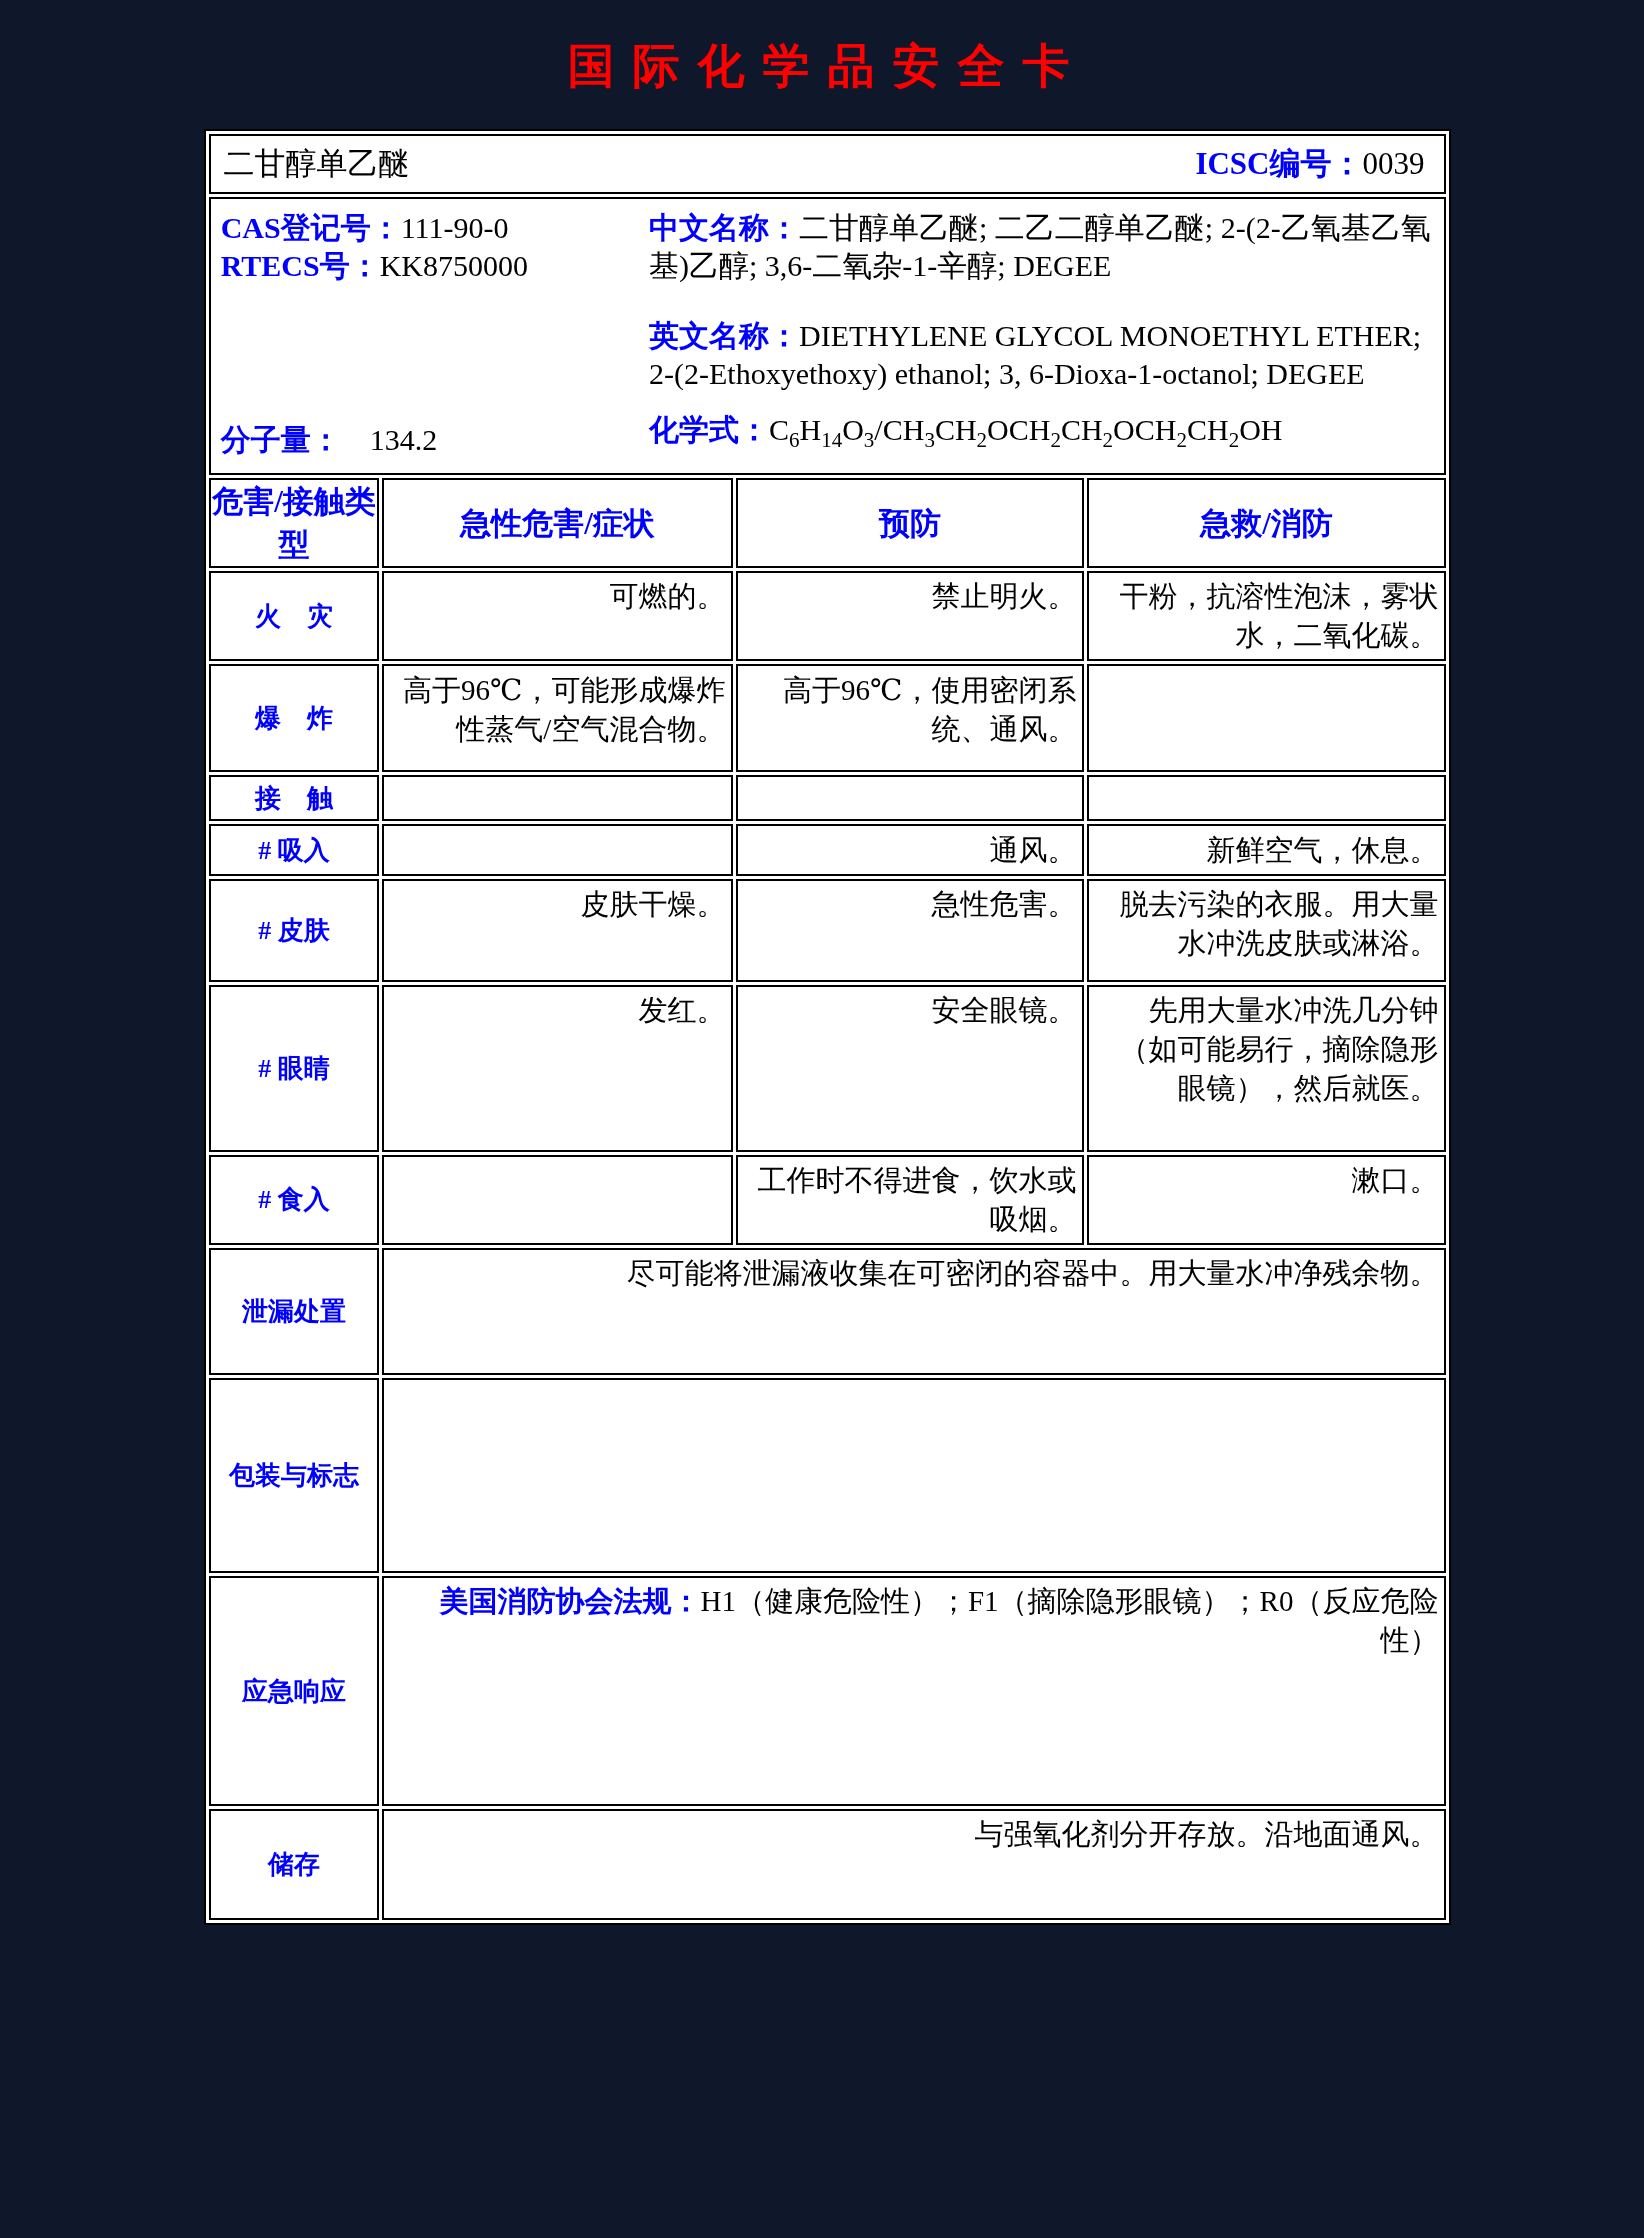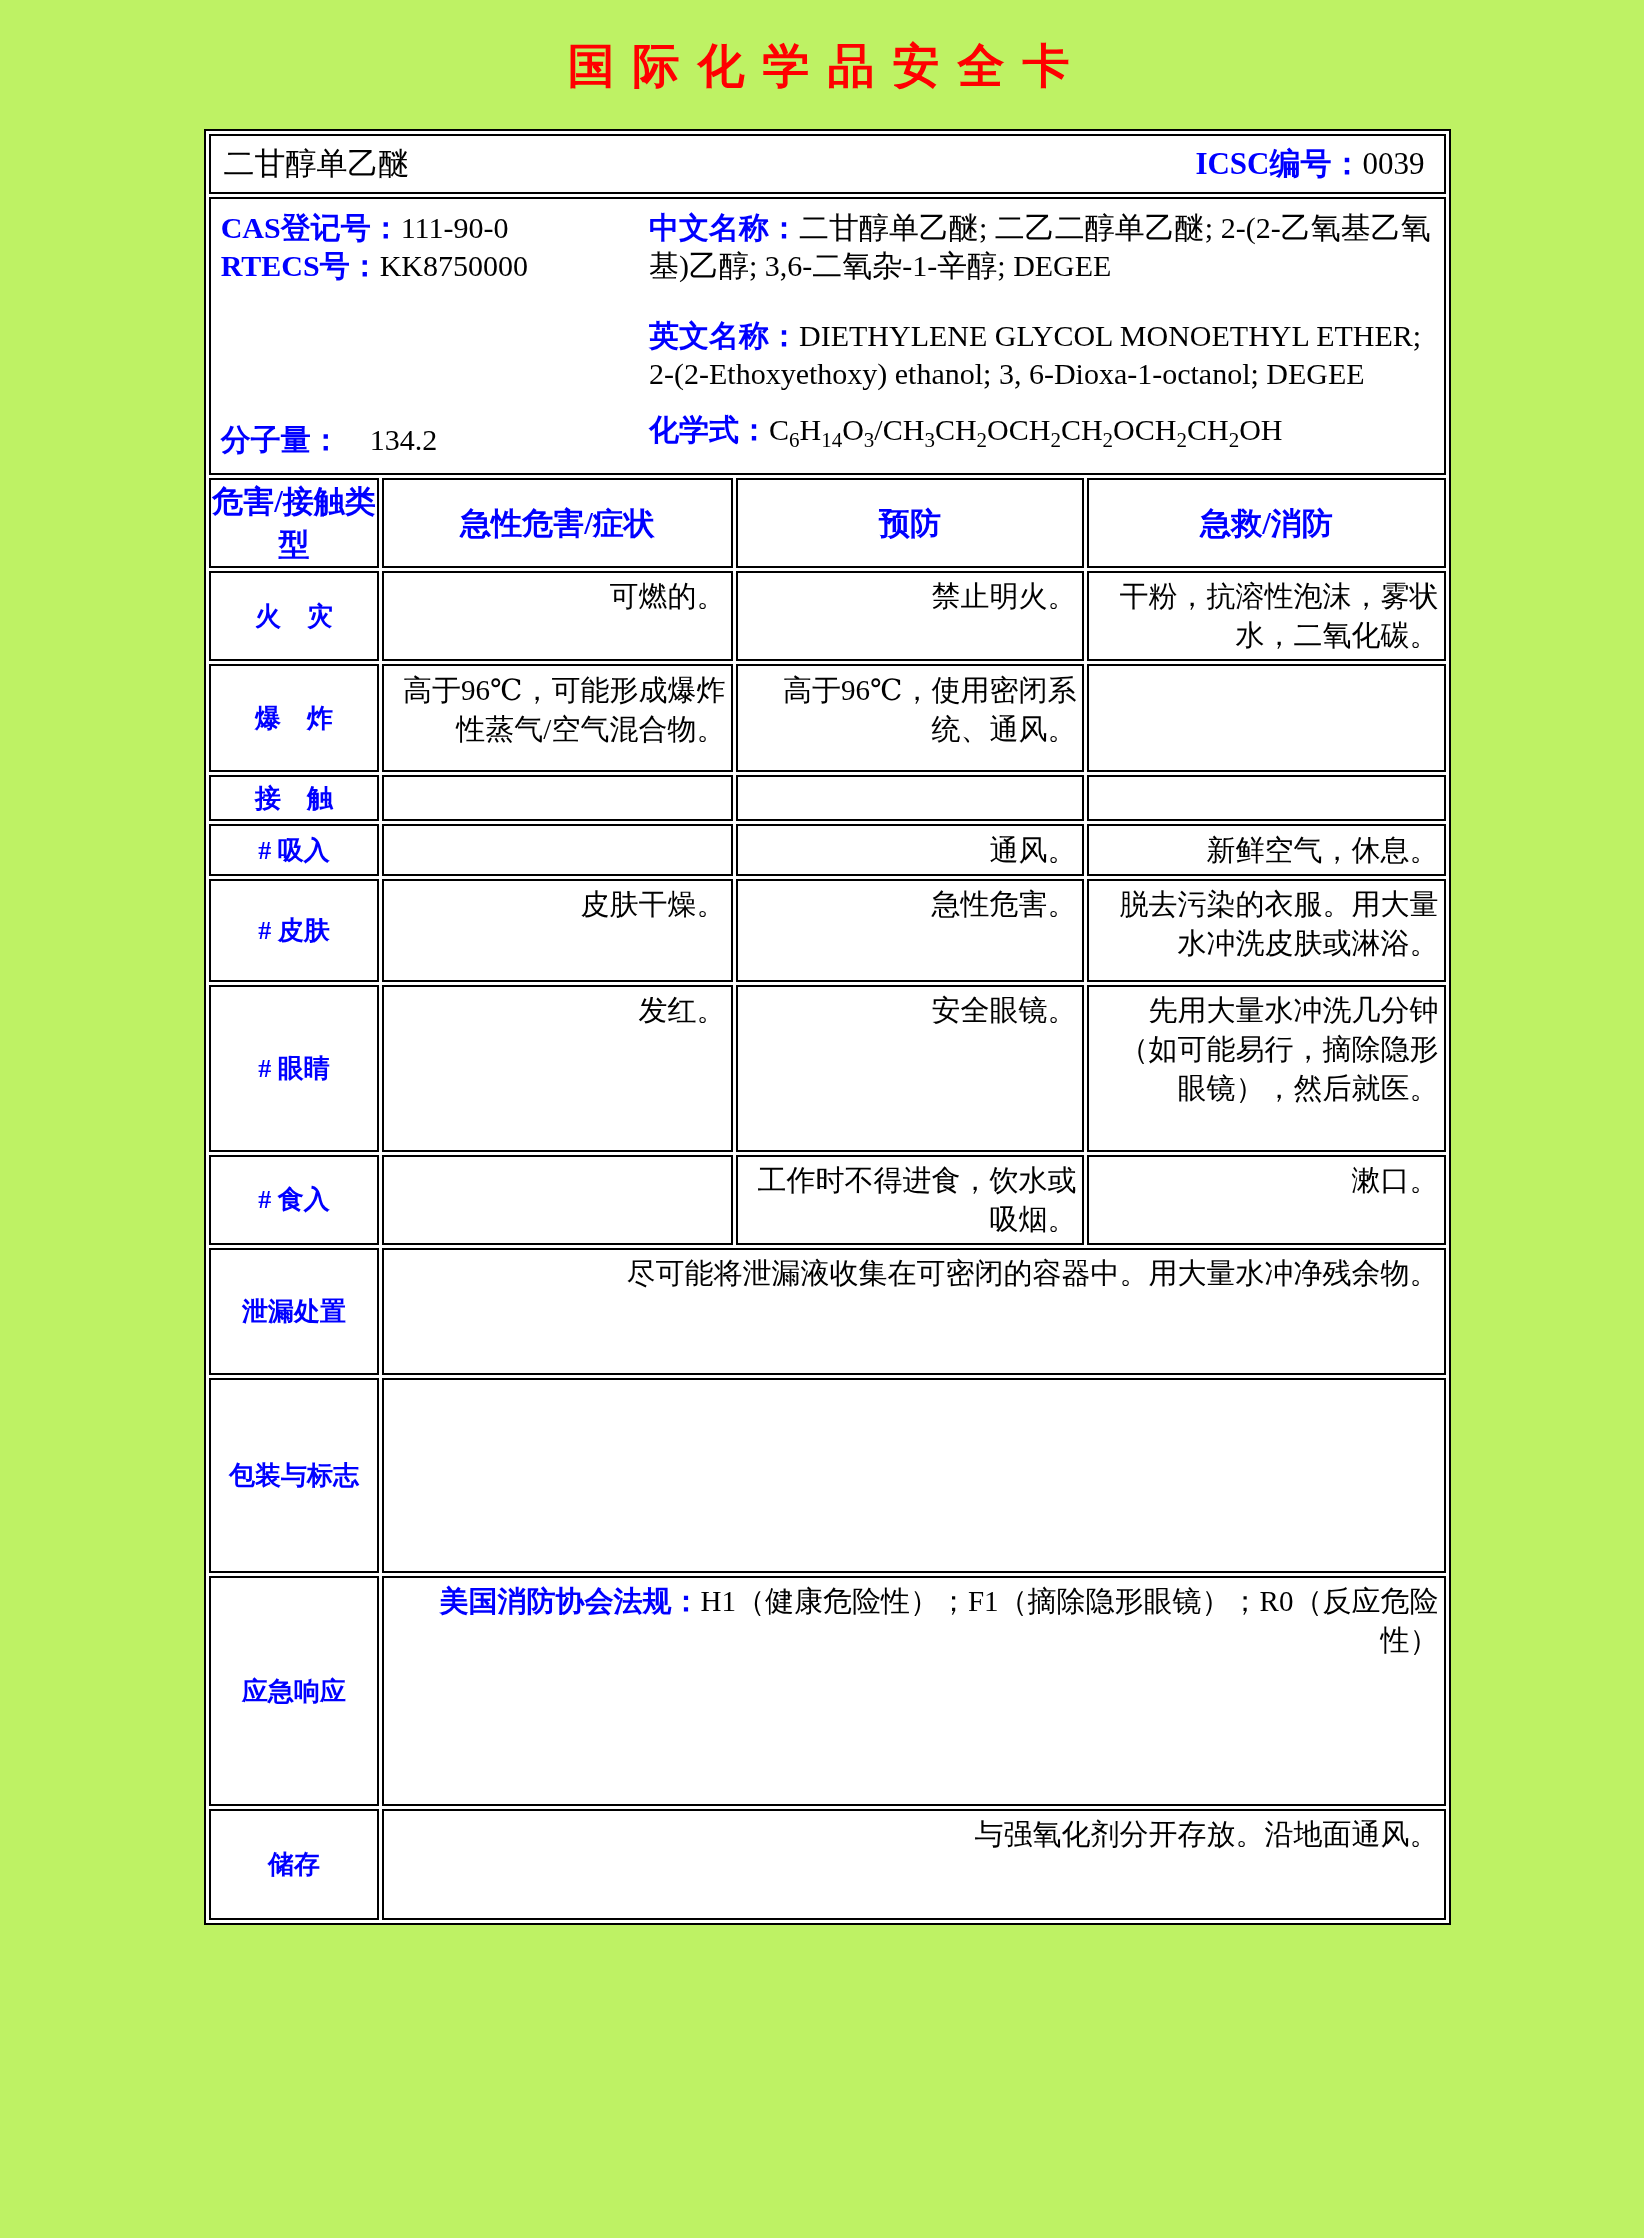--- a/index.html
+++ b/index.html
@@ -1,20 +1,20 @@
 <!DOCTYPE html>
 <html style="font-size:11px"><head>
 <meta charset="utf-8">
 <style>
   * { margin:0; padding:0; box-sizing:border-box; }
   html,body { background:#ffffff; }
   #page {
     position:relative;
     width:1645px; height:2239px;
-    background:#bef264;
+    background:#0f172a;
     font-family:"Liberation Serif","DejaVu Serif",serif;
     color:#000000;
   }
   .page-title {
     position:absolute; top:35px; left:204px; width:1247px;
     text-align:center;
     color:#ff0000; font-weight:bold;
     font-size:47px; letter-spacing:18px;
     white-space:nowrap;
   }

